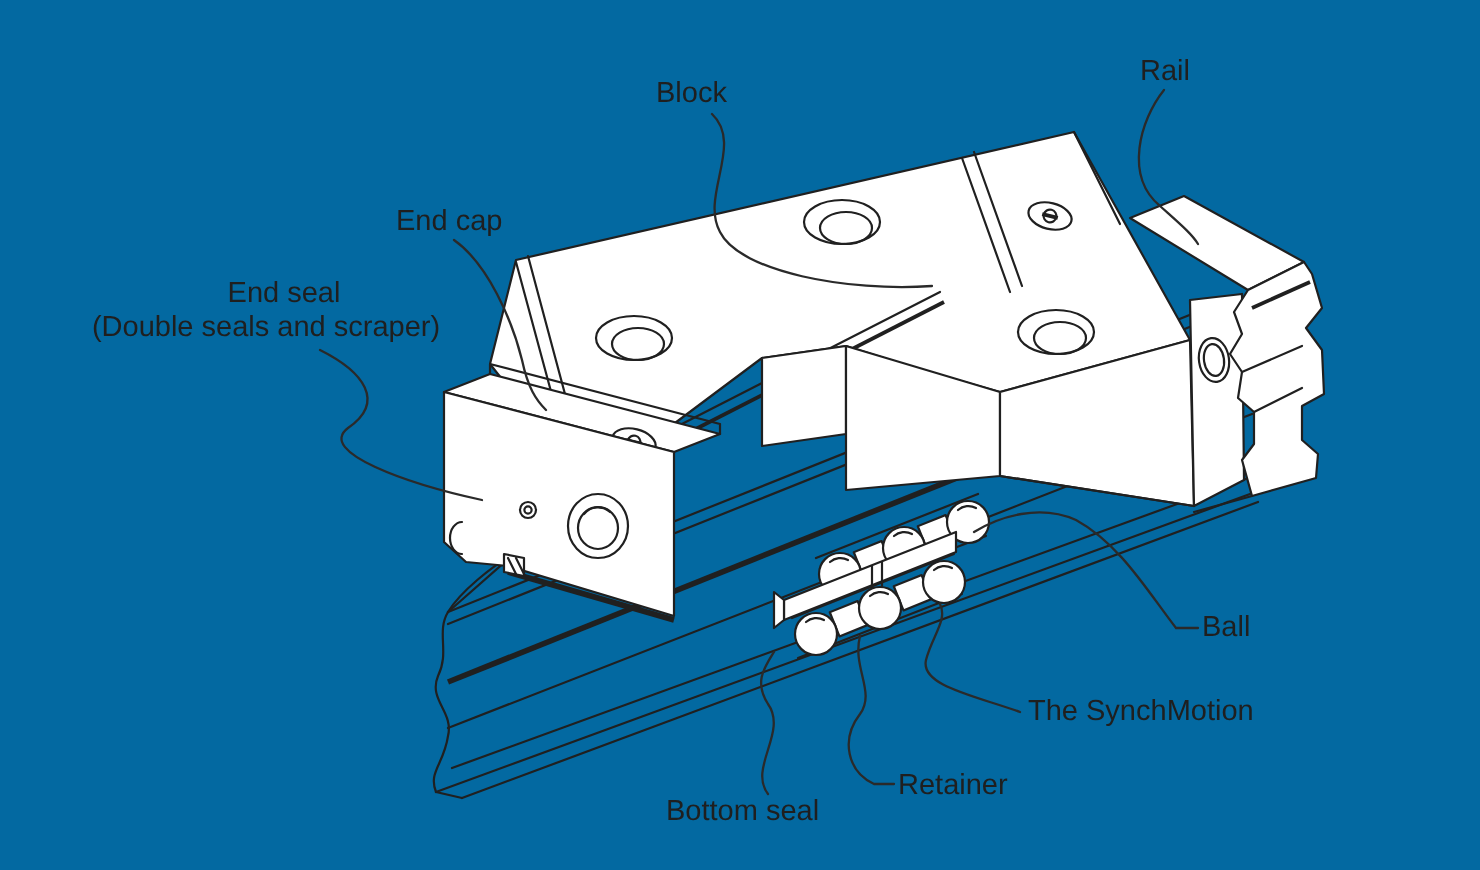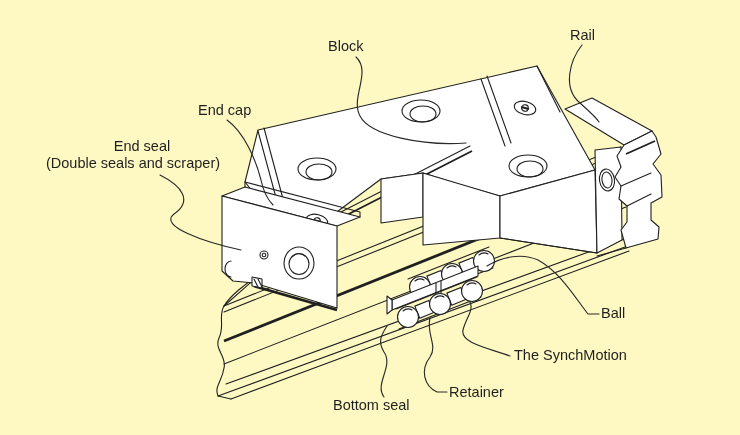--- a/index.html
+++ b/index.html
@@ -1,16 +1,16 @@
 <!DOCTYPE html>
 <html><head>
 <meta charset="utf-8">
 <style>
   html,body{margin:0;padding:0;background:#ffffff;}
-  .stage{position:relative;width:740px;height:435px;background:#fef9c3;overflow:hidden;
+  .stage{position:relative;width:740px;height:435px;background:#0369a1;overflow:hidden;
          font-family:"Liberation Sans", sans-serif;}
   svg{display:block;}
   .ln  {fill:none;stroke:#202020;stroke-width:1.1;stroke-linecap:round;stroke-linejoin:round;}
   .lnf {fill:#ffffff;stroke:#202020;stroke-width:1.1;stroke-linecap:round;stroke-linejoin:round;}
   .thick{fill:none;stroke:#202020;stroke-width:2.8;stroke-linecap:butt;}
   .mid {fill:none;stroke:#202020;stroke-width:1.9;stroke-linecap:butt;}
   .leader{fill:none;stroke:#2a2a2a;stroke-width:1.15;stroke-linecap:round;}
   .lbl{font-family:"Liberation Sans", sans-serif;font-size:14.5px;fill:#1f1f1f;}
 </style>
 </head>

